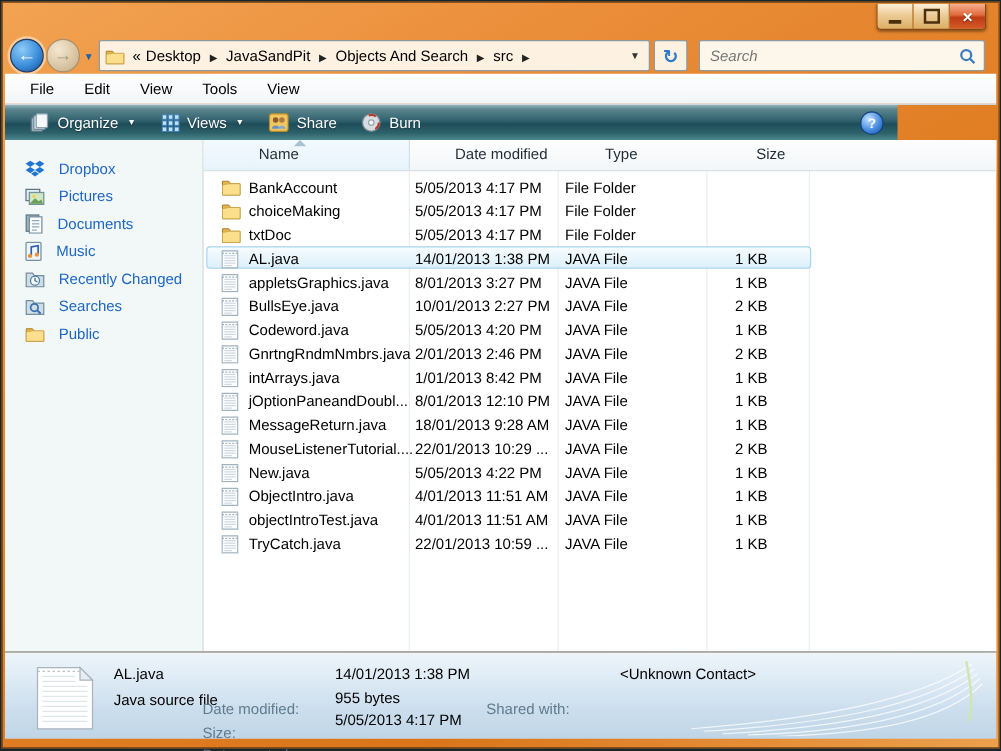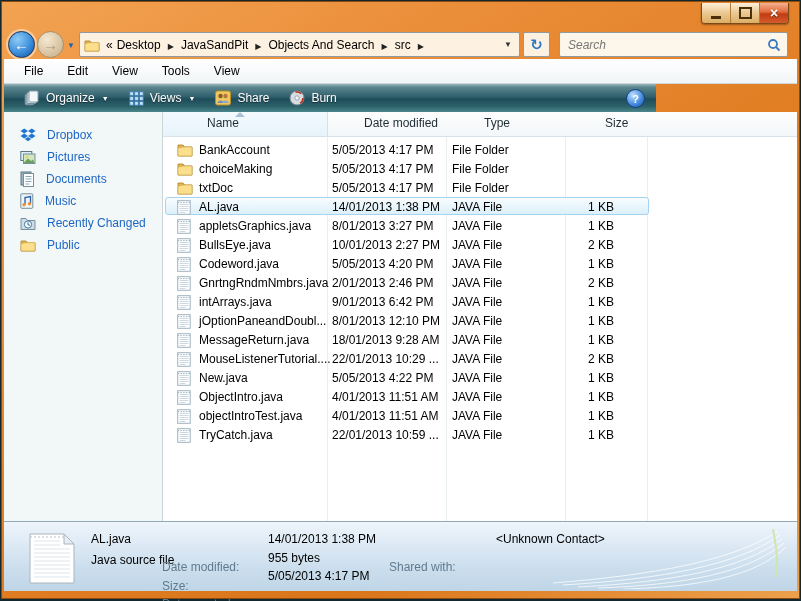--- a/index.html
+++ b/index.html
@@ -35,21 +35,21 @@
   .btn-refresh{position:absolute;left:523px;top:32px;width:27px;height:25px;background:#fdf1e1;border:1px solid #8f9aa1;border-radius:2px;
     display:flex;align-items:center;justify-content:center;color:#2d79c7;font-size:15px;font-weight:bold;box-sizing:border-box;}
   .searchbox{position:absolute;left:559px;top:32px;width:229px;height:25px;background:#fdf6eb;border:1px solid #8f9aa1;border-radius:2px;
     display:flex;align-items:center;box-sizing:border-box;padding:0 6px;}
   .searchbox input{flex:1;border:none;outline:none;background:transparent;font-style:italic;color:#a16207;
     font-family:"Liberation Sans","DejaVu Sans",sans-serif;font-size:12px;}
   
   .menubar{position:absolute;left:4px;top:59px;width:793px;height:25px;background:linear-gradient(#ffffff,#f1f5f7);
     border-bottom:1px solid #cdd7db;display:flex;align-items:center;box-sizing:border-box;padding-left:8px;}
   .menu-item{padding:3px 12px;color:#000;}
-  .toolbar{position:absolute;left:4px;top:84px;width:652px;height:28px;
+  .toolbar{position:absolute;left:4px;top:84px;width:714px;height:28px;
     background:linear-gradient(#96b4ba 0%,#5a858e 12%,#2f5f6c 46%,#1e4d5a 54%,#2d616a 80%,#4c878c 100%);
     display:flex;align-items:center;box-sizing:border-box;padding-left:10px;color:#fff;}
   .tbtn{display:flex;align-items:center;gap:6px;padding:0 10px;height:24px;text-shadow:0 1px 1px rgba(0,0,0,.45);}
   .tbtn .drop{font-size:7px;margin-left:1px;}
   .tbtn svg{display:block;}
   .help-btn{position:absolute;right:11px;top:5px;width:17px;height:17px;border-radius:50%;
     background:radial-gradient(circle at 35% 30%,#bfe0ff,#3f86dd 60%,#1c56a8);border:1px solid #16427e;
     color:#fff;font-weight:bold;font-size:11px;display:flex;align-items:center;justify-content:center;text-shadow:none;}
   
   .main{position:absolute;left:4px;top:112px;width:793px;height:409px;background:#fff;}
@@ -259,20 +259,30 @@
               <path d="M1 2.5 h5 l1.5 2 H15 v9 H1z" fill="#cfdde6" stroke="#74909c"></path>
               <circle cx="8" cy="8.5" r="3.6" fill="#f4f8fa" stroke="#4a7ba6"></circle>
               <path d="M8 6.2 V8.5 L10 9.6" fill="none" stroke="#4a7ba6" stroke-width="1.1"></path>
             </svg>
           </span>
           <span>Recently Changed</span>
         </div>
         <div class="sb-item">
           <span>
             <svg width="16" height="14" viewBox="0 0 16 14">
+              <path d="M1 2.5 h5 l1.5 2 H15 v9 H1z" fill="#cfdde6" stroke="#74909c"></path>
+              <circle cx="7.5" cy="8" r="3" fill="none" stroke="#3a6fb5" stroke-width="1.4"></circle>
+              <line x1="9.7" y1="10.2" x2="12.5" y2="13" stroke="#3a6fb5" stroke-width="1.6"></line>
+            </svg>
+          </span>
+          <span>Searches</span>
+        </div>
+        <div class="sb-item">
+          <span>
+            <svg width="16" height="14" viewBox="0 0 16 14">
               <path d="M1 3 h5 l1.5 2 H15 v8 H1z" fill="#e8b54a" stroke="#a8812c" stroke-width="0.8"></path>
               <path d="M1 5.6 L6.2 4.6 H15 V13 H1z" fill="#fbdf8d" stroke="#c9a23e" stroke-width="0.6"></path>
             </svg>
           </span>
           <span>Public</span>
         </div>
       </div>
   </div>
 
   <div class="list">
@@ -377,21 +387,21 @@
           <span class="cell c-type">JAVA File</span>
           <span class="cell c-size">2 KB</span>
         </div>
         <div class="row">
           <span class="cell c-icon"><svg width="14" height="16" viewBox="0 0 14 16">
               <rect x="0.7" y="1.7" width="12.5" height="13.6" fill="#ffffff" stroke="#9fb2c0"></rect>
               <path d="M2.5 5.5h9M2.5 7.5h9M2.5 9.5h9M2.5 11.5h9M2.5 13.5h6" stroke="#cdd9e2"></path>
               <path d="M0.7 3.6h12.5" stroke="#9fb2c0" stroke-dasharray="1.5,1.2"></path>
             </svg></span>
           <span class="cell c-name">intArrays.java</span>
-          <span class="cell c-date">9/01/2013 6:42 PM</span>
+          <span class="cell c-date">1/01/2013 8:42 PM</span>
           <span class="cell c-type">JAVA File</span>
           <span class="cell c-size">1 KB</span>
         </div>
         <div class="row">
           <span class="cell c-icon"><svg width="14" height="16" viewBox="0 0 14 16">
               <rect x="0.7" y="1.7" width="12.5" height="13.6" fill="#ffffff" stroke="#9fb2c0"></rect>
               <path d="M2.5 5.5h9M2.5 7.5h9M2.5 9.5h9M2.5 11.5h9M2.5 13.5h6" stroke="#cdd9e2"></path>
               <path d="M0.7 3.6h12.5" stroke="#9fb2c0" stroke-dasharray="1.5,1.2"></path>
             </svg></span>
           <span class="cell c-name">jOptionPaneandDoubl...</span>

